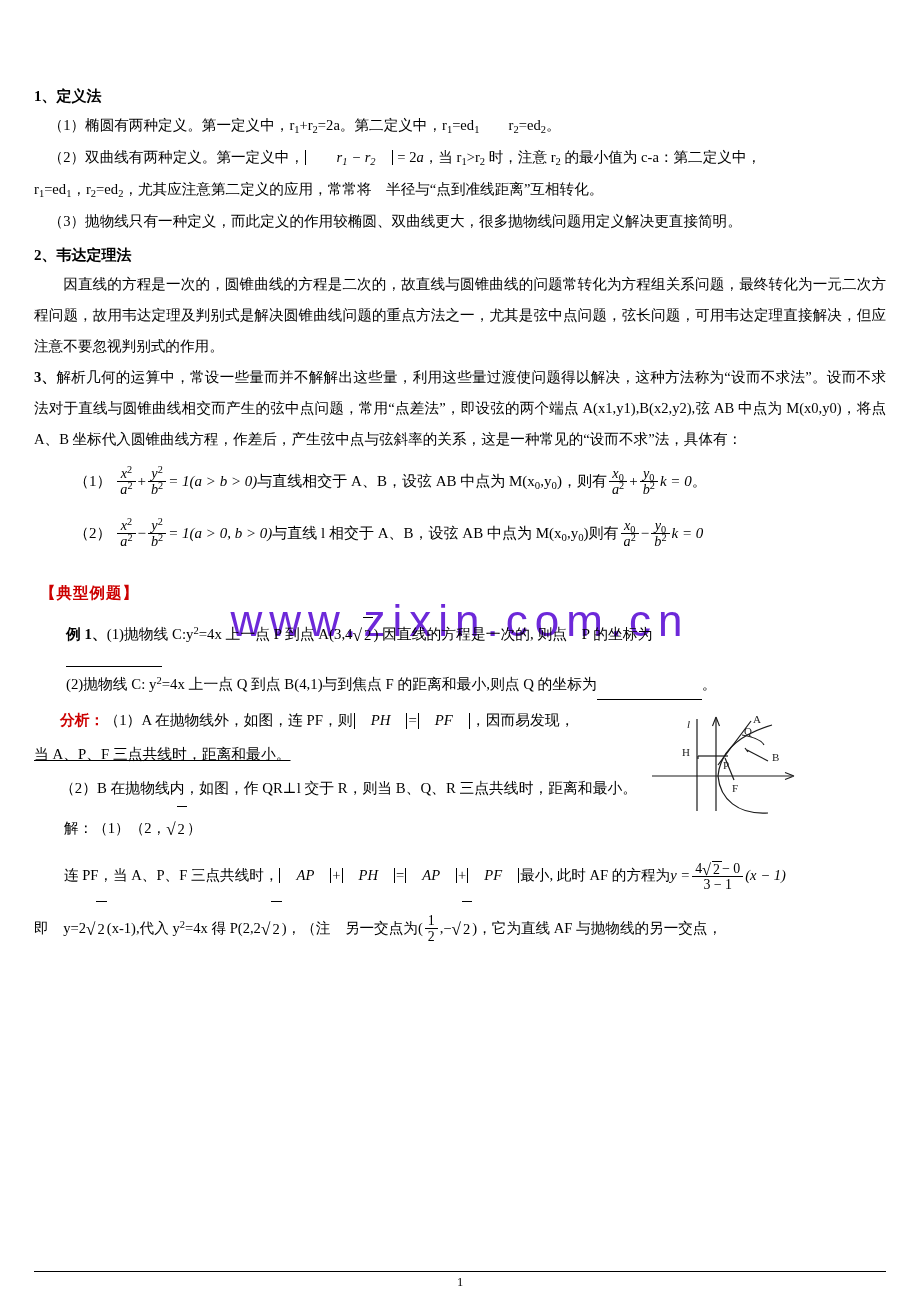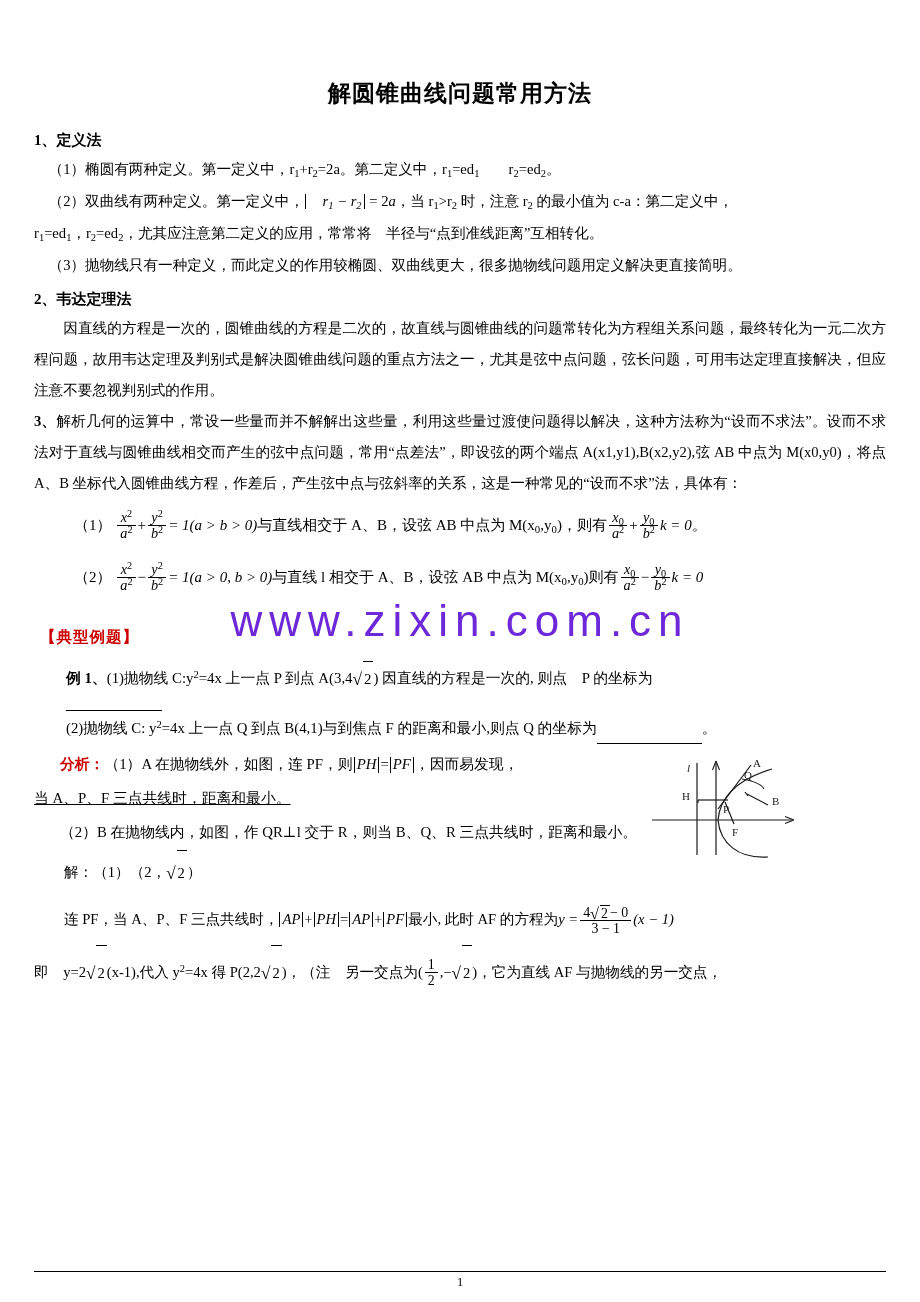--- a/index.html
+++ b/index.html
@@ -61,21 +61,21 @@
   }
   p.ind1 { text-indent: 1em; }
   p.ind2 { text-indent: 2em; }
   .sub { vertical-align: baseline; font-size: 0.72em; position: relative; top: 3px; }
   .sup { vertical-align: baseline; font-size: 0.72em; position: relative; top: -5px; }
   .mi { font-style: italic; font-family: "Liberation Serif", serif; }
   .abs {
     display: inline-block;
     border-left: 1.2px solid #000;
     border-right: 1.2px solid #000;
-    padding: 0 2px;
+    padding: 0 16px;
     margin: 0 1px;
     font-style: italic;
     line-height: 1.05;
   }
   
   .frac {
     display: inline-block;
     vertical-align: middle;
     text-align: center;
     font-size: 0.95em;
@@ -171,21 +171,20 @@
 </style>
 </head>
 <body>
 
 <div class="page">
 
   <div class="watermark">www.zixin.com.cn</div>
 
   <div class="content">
 
-    <h1 class="doc-title">解圆锥曲线问题常用方法</h1>
 
     <div class="sec-head">1、定义法</div>
 
     <p class="line ind1">
       <span>（1）</span><span>椭圆有两种定义。第一定义中，r</span><span class="sub">1</span><span>+r</span><span class="sub">2</span><span>=2a。第二定义中，r</span><span class="sub">1</span><span>=ed</span><span class="sub">1</span><span>　　r</span><span class="sub">2</span><span>=ed</span><span class="sub">2</span><span>。</span>
     </p>
 
     <p class="line ind1">
       <span>（2）</span><span>双曲线有两种定义。第一定义中，</span><span class="nowrap"><span class="abs"><span class="mi">r</span><span class="sub">1</span> − <span class="mi">r</span><span class="sub">2</span></span> = 2<span class="mi">a</span></span><span>，当 r</span><span class="sub">1</span><span>&gt;r</span><span class="sub">2</span><span> 时，注意 r</span><span class="sub">2</span><span> 的最小值为 c-a：第二定义中，</span>
     </p>

